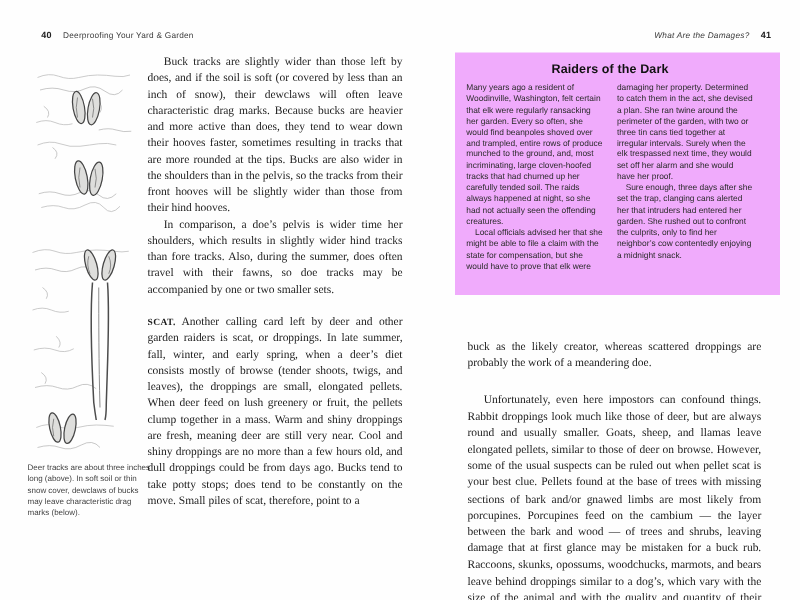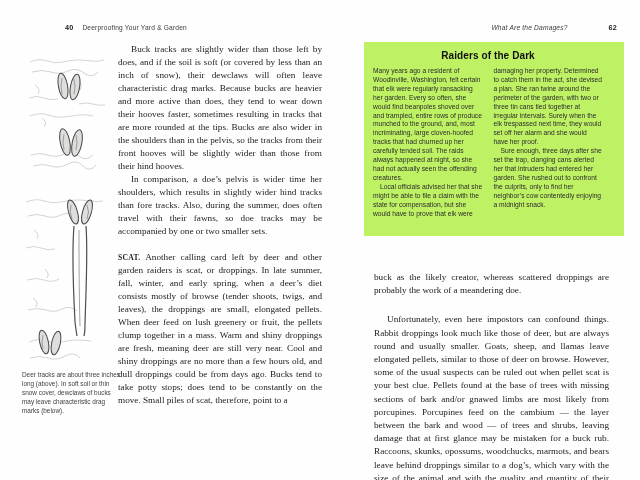--- a/index.html
+++ b/index.html
@@ -2,40 +2,40 @@
 <html><head>
 <meta charset="utf-8">
 <style>
   html,body{margin:0;padding:0;background:#ffffff;}
   .spread{position:relative;width:640px;height:480px;background:#fefefe;overflow:hidden;
           font-family:"Liberation Serif", serif;color:#1c1c1c;}
 
   
   .runhead{position:absolute;top:23px;font-family:"Liberation Sans", sans-serif;
            font-size:6.6px;color:#3a3a3a;letter-spacing:.2px;white-space:nowrap;}
-  .runhead .pnum{font-weight:bold;font-size:7.2px;color:#222;margin-left:32px;}
+  .runhead .pnum{font-weight:bold;font-size:7.2px;color:#222;}
   .runhead-left{left:33px;}
   .runhead-left .title{margin-left:9px;}
   .runhead-right{right:23px;text-align:right;}
   .runhead-right .title{font-style:italic;margin-right:9px;}
 
   
   .illus{position:absolute;}
   .illus svg{display:block;}
   .caption{position:absolute;left:22px;top:371px;width:99px;
            font-family:"Liberation Sans", sans-serif;font-size:6.4px;line-height:8.9px;color:#3f3f3f;}
   .leftbody{position:absolute;left:118px;top:43px;width:204px;
             font-size:9.2px;line-height:13px;text-align:justify;}
   .leftbody p{margin:0;text-indent:13px;font-family:Liberation Serif, serif;}
   .leftbody p.scat{margin-top:13px;text-indent:0;}
   .lead{font-weight:bold;font-size:7.6px;letter-spacing:.3px;}
 
   
   .sidebar{position:absolute;left:364px;top:42px;width:260px;height:194px;
-           background:#bef264;box-sizing:border-box;padding:8px 21px 0 9px;}
+           background:#f0abfc;box-sizing:border-box;padding:8px 21px 0 9px;}
   .sidebar h2{margin:0 0 6px 0;text-align:center;
               font-family:"Liberation Sans", sans-serif;font-size:10px;font-weight:bold;
               color:#111;letter-spacing:.1px;}
   .sb-cols{display:flex;gap:11px;}
   .sb-col{width:116px;font-family:"Liberation Sans", sans-serif;
           font-size:6.7px;line-height:8.9px;color:#2b2b2b;text-align:left;}
   .sb-col p{margin:0;}
   .sb-col p + p{text-indent:7px;}
 
   
@@ -53,21 +53,21 @@
 </style>
 </head>
 <body>
 
 <div class="spread">
 
   <div class="runhead runhead-left">
     <span class="pnum">40</span><span class="title">Deerproofing Your Yard &amp; Garden</span>
   </div>
   <div class="runhead runhead-right">
-    <span class="title">What Are the Damages?</span><span class="pnum">62</span>
+    <span class="title">What Are the Damages?</span><span class="pnum">41</span>
   </div>
 
   <div class="illus" style="left:27px;top:52px;">
     <svg width="84" height="126" viewBox="0 0 84 126">
       <path class="sketch-line" d="M3,10 q9,-4 17,-1 t16,1 t15,-2 t14,1 t12,-1"></path>
       <path class="sketch-line2" d="M5,20 q10,-3 19,0 t17,-1 t16,2 t14,-1"></path>
       <path class="sketch-line" d="M2,46 q8,-3 15,0 t14,1"></path>
       <path class="sketch-line2" d="M52,52 q8,-2 14,0 t12,1"></path>
       <path class="sketch-line" d="M3,64 q10,-4 18,-1 t16,2 t15,-2 t14,1"></path>
       <path class="sketch-line2" d="M4,103 q9,-3 17,0 t16,-1 t15,2 t14,-1"></path>

